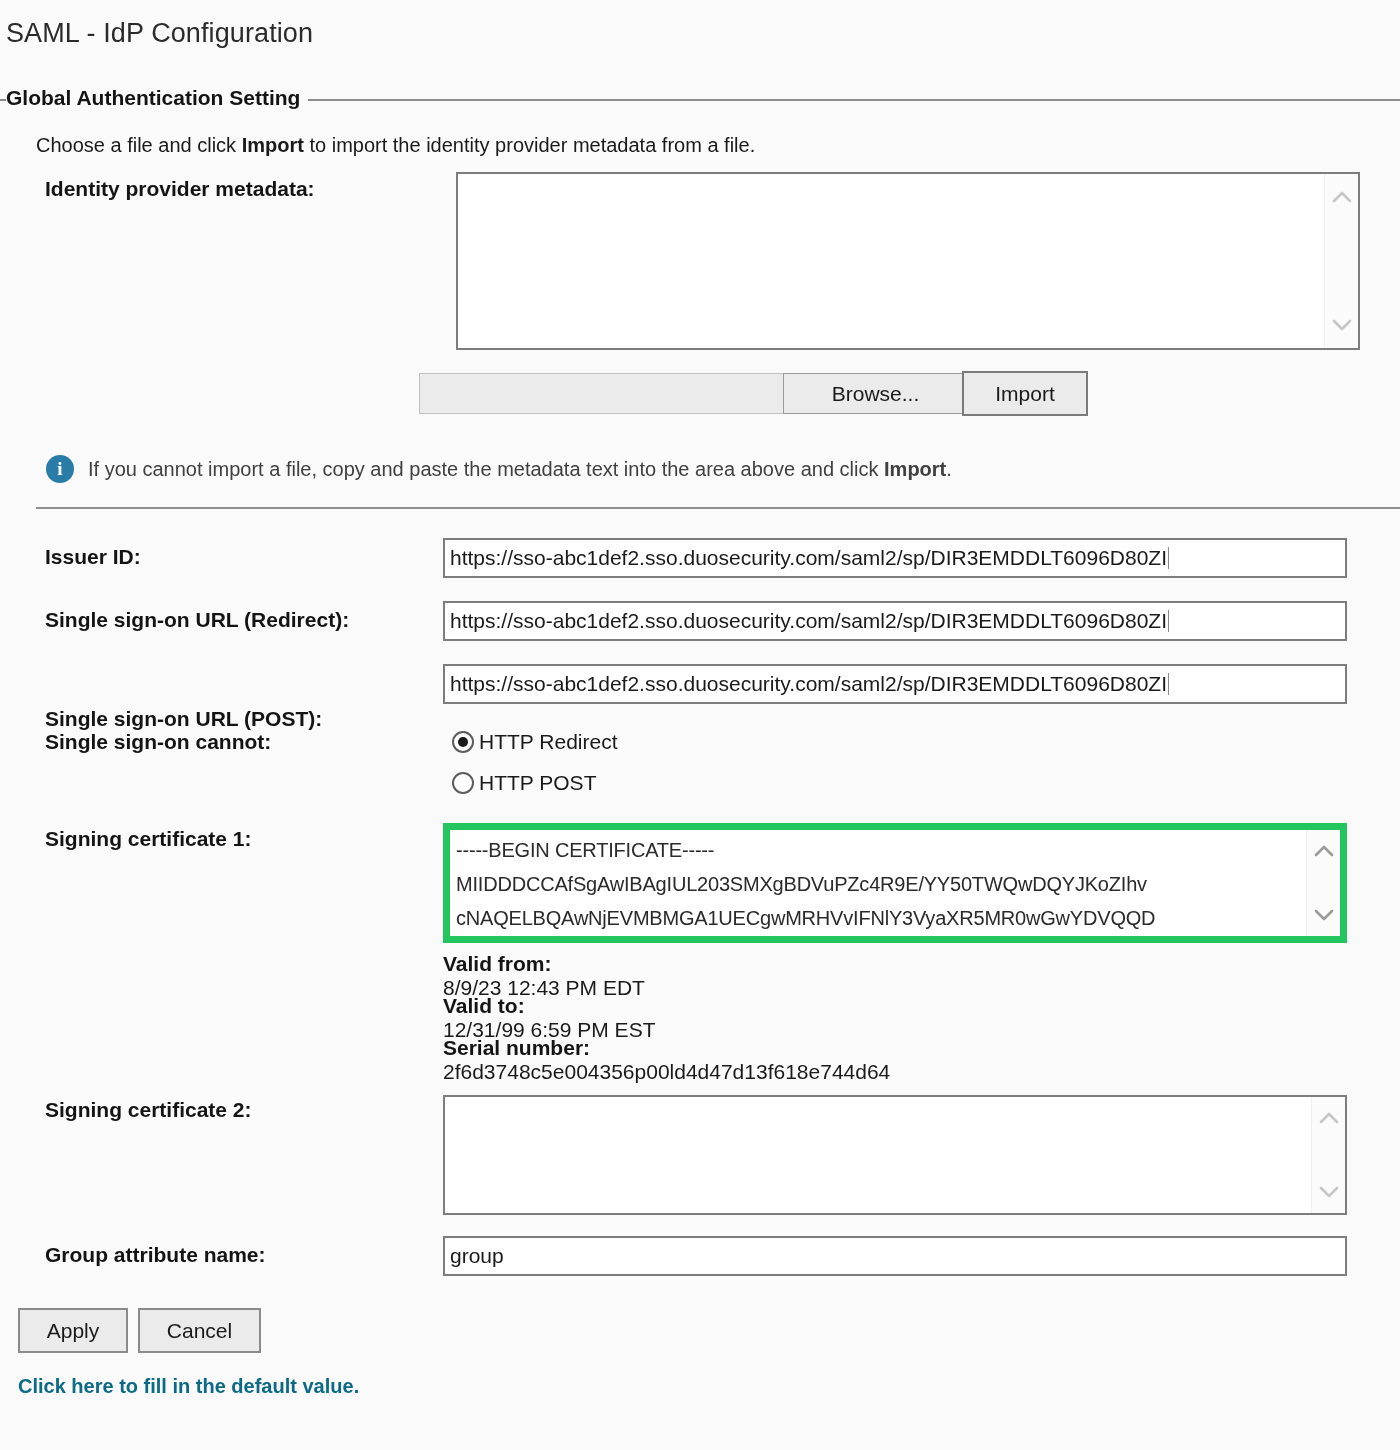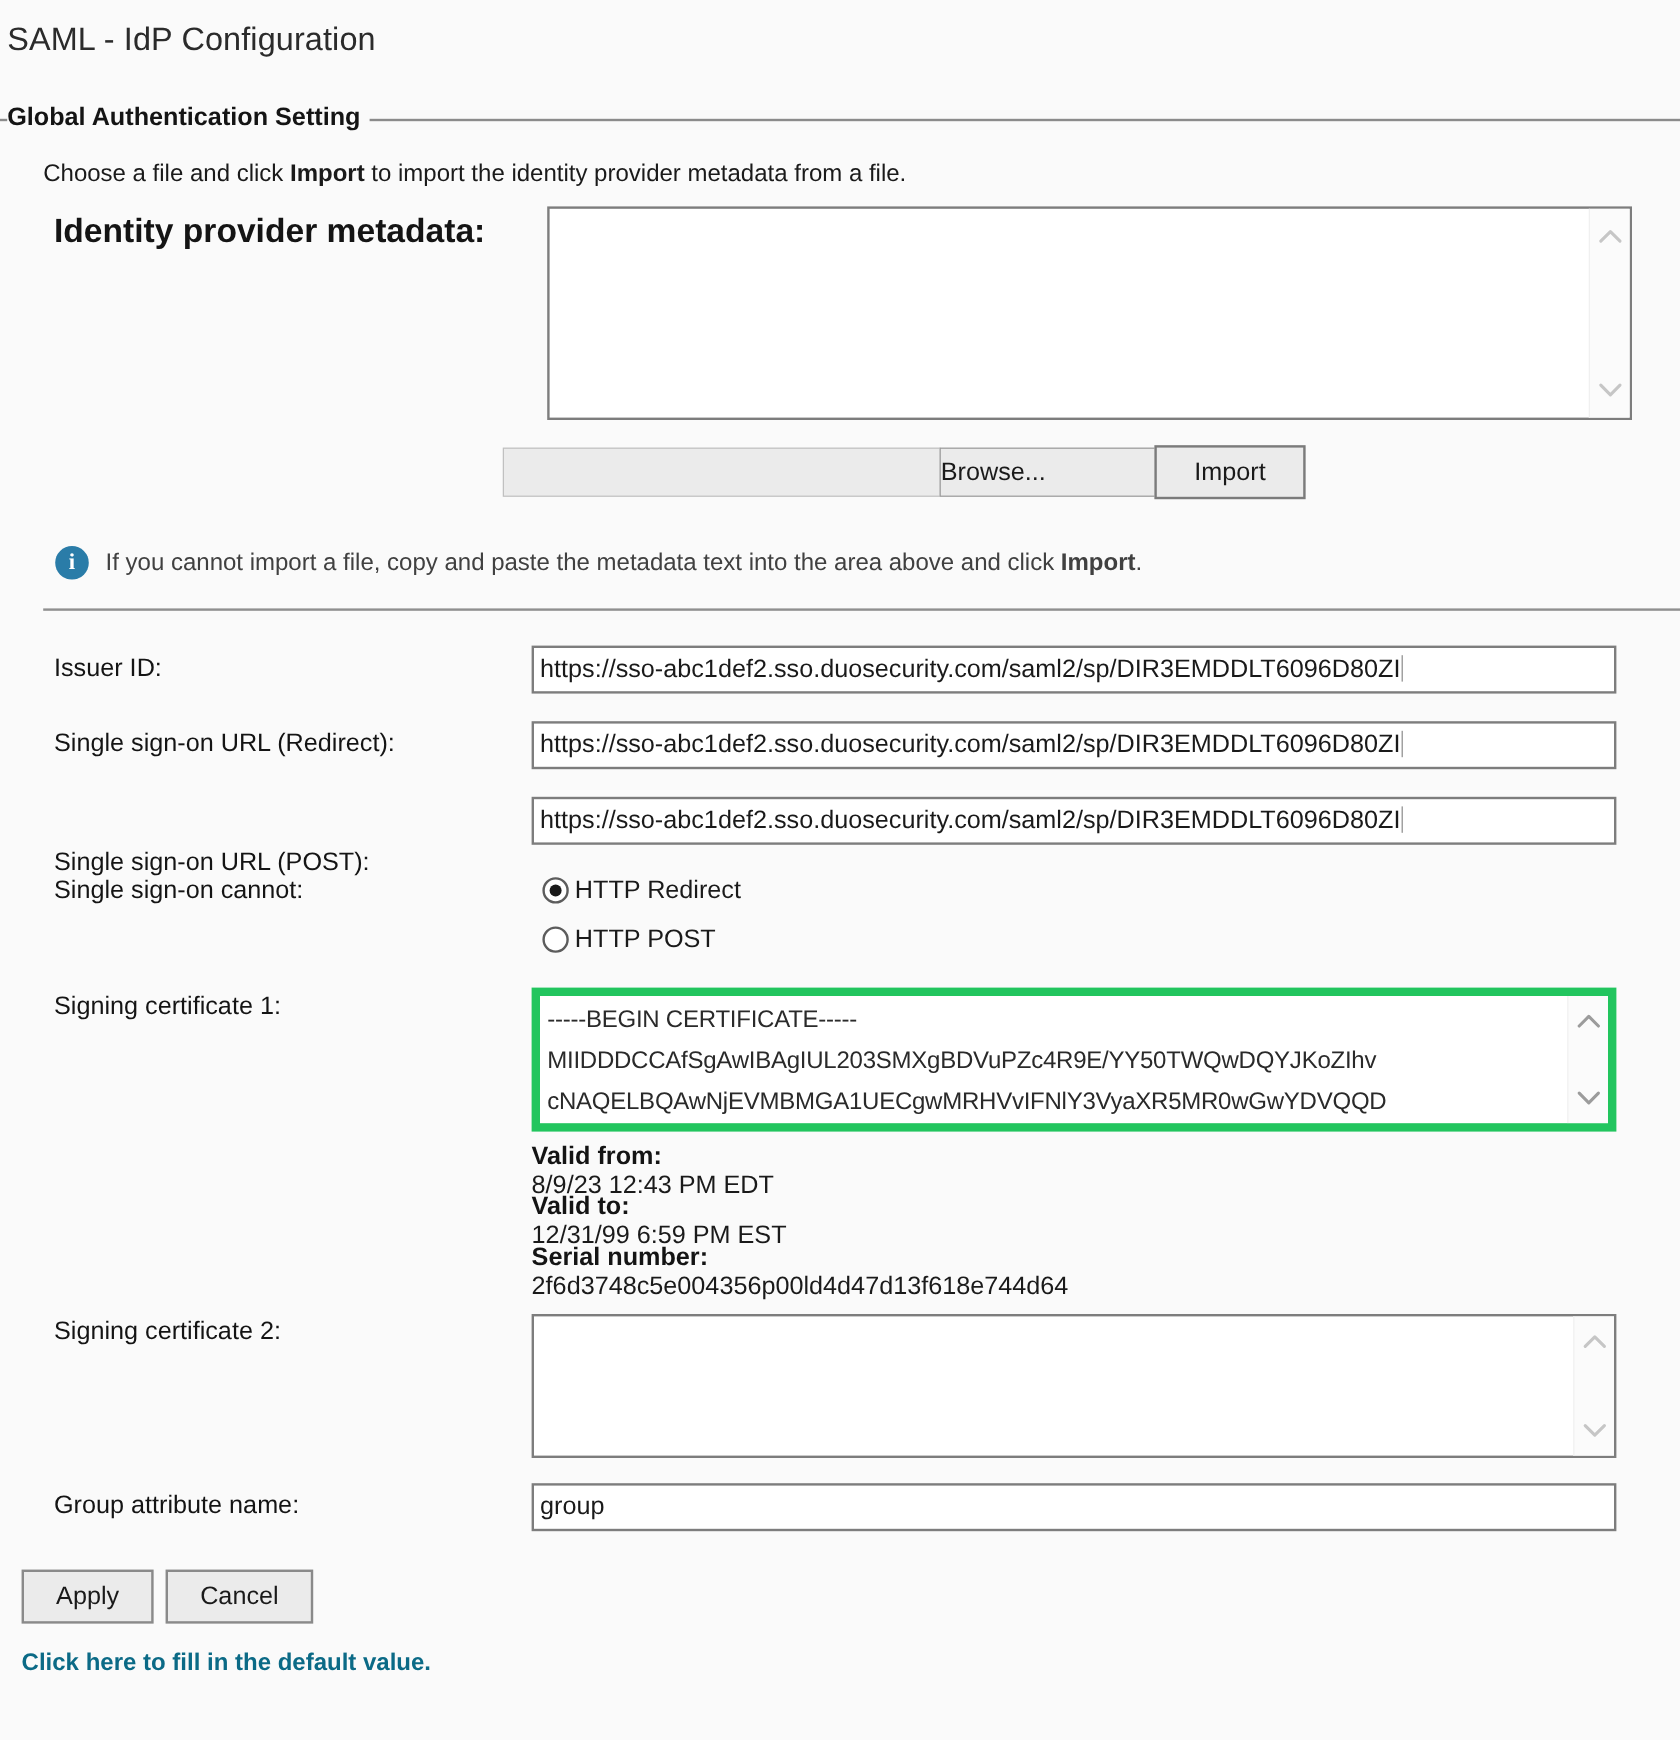--- a/index.html
+++ b/index.html
@@ -66,21 +66,21 @@
     color: #1a1a1a;
     white-space: nowrap;
   }
   .intro-text b { font-weight: 700; }
 
   
   .idp-label {
     position: absolute;
     left: 45px;
     top: 177px;
-    font-size: 28px;
+    font-size: 21px;
     font-weight: 700;
     color: #141414;
     white-space: nowrap;
     text-align: right;
   }
   .metadata-area {
     position: absolute;
     left: 456px;
     top: 172px;
     width: 904px;
@@ -137,20 +137,21 @@
     top: 0;
     width: 185px;
     height: 41px;
     box-sizing: border-box;
     background: #ebebeb;
     border: 1px solid #9a9a9a;
     font-family: "Liberation Sans", sans-serif;
     font-size: 21px;
     color: #1a1a1a;
     line-height: 39px;
+    text-align: center;
     cursor: pointer;
   }
   .import-btn {
     position: absolute;
     left: 543px;
     top: -2px;
     width: 126px;
     height: 45px;
     box-sizing: border-box;
     background: #ebebeb;
@@ -200,21 +201,21 @@
     width: 1364px;
     height: 0;
     border-top: 2px solid #8f8f8f;
   }
 
   
   .flabel {
     position: absolute;
     left: 45px;
     font-size: 21px;
-    font-weight: 400;
+    font-weight: 700;
     color: #141414;
     white-space: nowrap;
   }
   .tinput {
     position: absolute;
     left: 443px;
     width: 904px;
     height: 40px;
     box-sizing: border-box;
     background: #ffffff;

